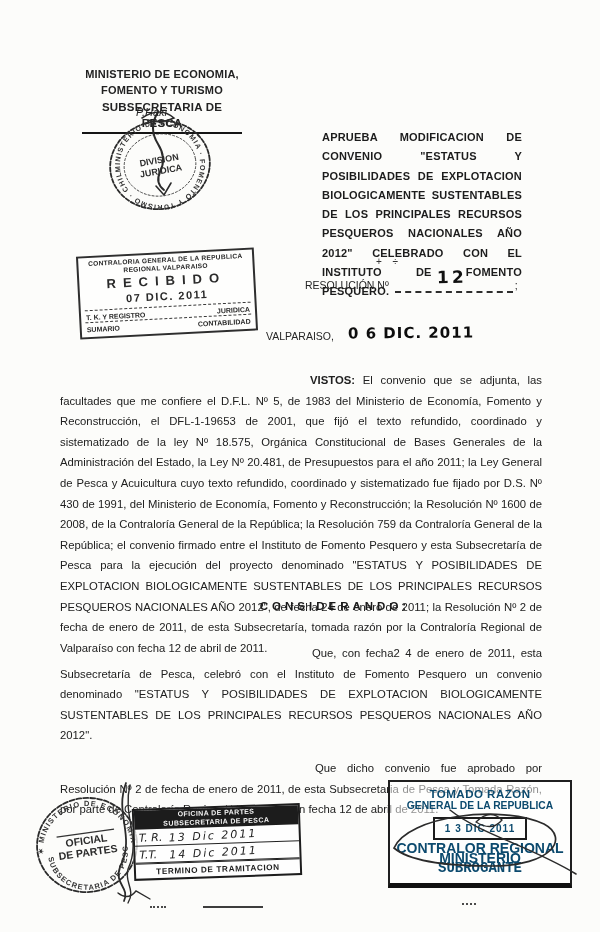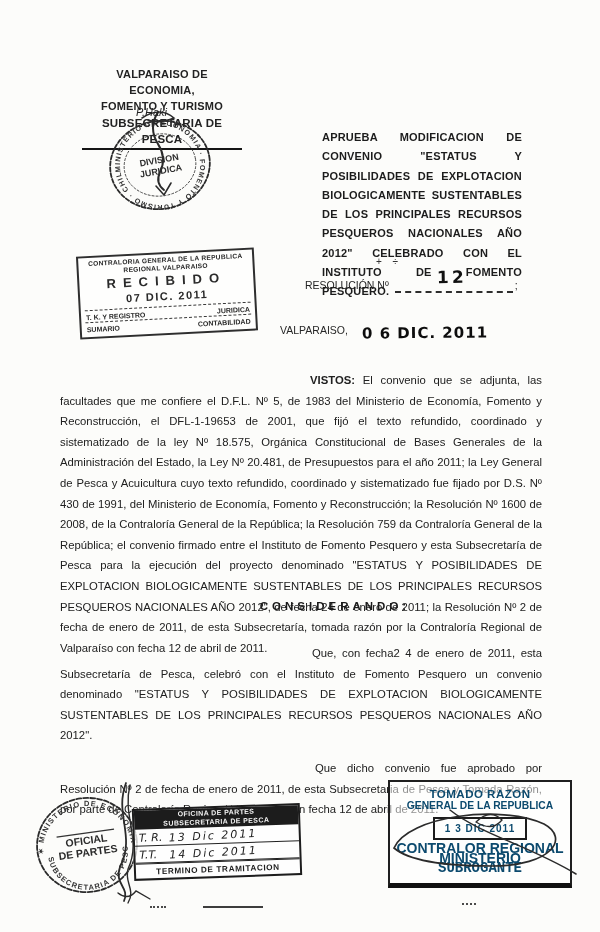--- a/index.html
+++ b/index.html
@@ -25,21 +25,21 @@
   
   #subject{left:322px;top:128px;width:200px;font-size:11px;font-weight:bold;line-height:19.3px;text-align:justify;letter-spacing:.2px;color:#1c1c1c;}
 
   
   #penmarks{left:376px;top:256px;font-size:10px;letter-spacing:4px;color:#333;}
   #resline{left:305px;top:279px;display:flex;align-items:flex-start;font-size:10.5px;color:#232323;}
   #resline .fill{position:relative;display:inline-block;width:118px;margin:0 2px 2px 6px;border-bottom:2px dashed #2d2d2d;height:12px;}
   #resline .num{position:absolute;left:42px;top:-12px;font-size:17px;font-weight:bold;letter-spacing:3px;color:#111;transform:rotate(-1deg);font-family:"DejaVu Sans",sans-serif;}
 
   
-  #dateline{left:280px;top:324px;display:flex;align-items:flex-start;}
+  #dateline{left:266px;top:324px;display:flex;align-items:flex-end;}
   #dateline .place{font-size:10.5px;color:#262626;}
   #dateline .dstamp{font-size:15px;font-weight:bold;letter-spacing:1px;margin-left:14px;color:#0d0d0d;transform:rotate(-.5deg);font-family:"DejaVu Sans",sans-serif;}
 
   
   .para{left:60px;width:482px;font-size:11.3px;line-height:20.6px;text-align:justify;color:#202020;}
   #vistos{top:370px;text-indent:250px;}
   #vistos .lbl{font-weight:bold;}
   #consider-h{left:60px;top:600px;width:482px;text-align:center;font-weight:bold;font-size:11.5px;letter-spacing:4px;color:#1a1a1a;padding-left:34px;}
   #para1{top:643px;text-indent:252px;}
   #para2{top:758px;text-indent:255px;}
@@ -61,21 +61,21 @@
 
   .artifact{background:#3d3d3d;}
   .dots{border-top:2px dotted #4a4a4a;height:0;}
 </style>
 </head>
 <body>
 
 <div id="page">
 
   <div id="letterhead" class="abs">
-    <div>VALPARAISO DE ECONOMIA,</div>
+    <div>MINISTERIO DE ECONOMIA,</div>
     <div>FOMENTO Y TURISMO</div>
     <div><span class="lh3">SUBSECRETARIA DE PESCA</span></div>
   </div>
 
   <svg class="abs" style="left:100px;top:114px;" width="120" height="102" viewBox="0 0 120 102">
     <defs>
         <path id="jring" d="M60,51 m-40,0 a40,40 0 1,1 80,0 a40,40 0 1,1 -80,0"></path>
       </defs>
     <g transform="rotate(-10 60 51)">
       <ellipse cx="60" cy="51" rx="50" ry="44" class="ink" stroke-width="1.8" stroke-dasharray="4 2"></ellipse>

